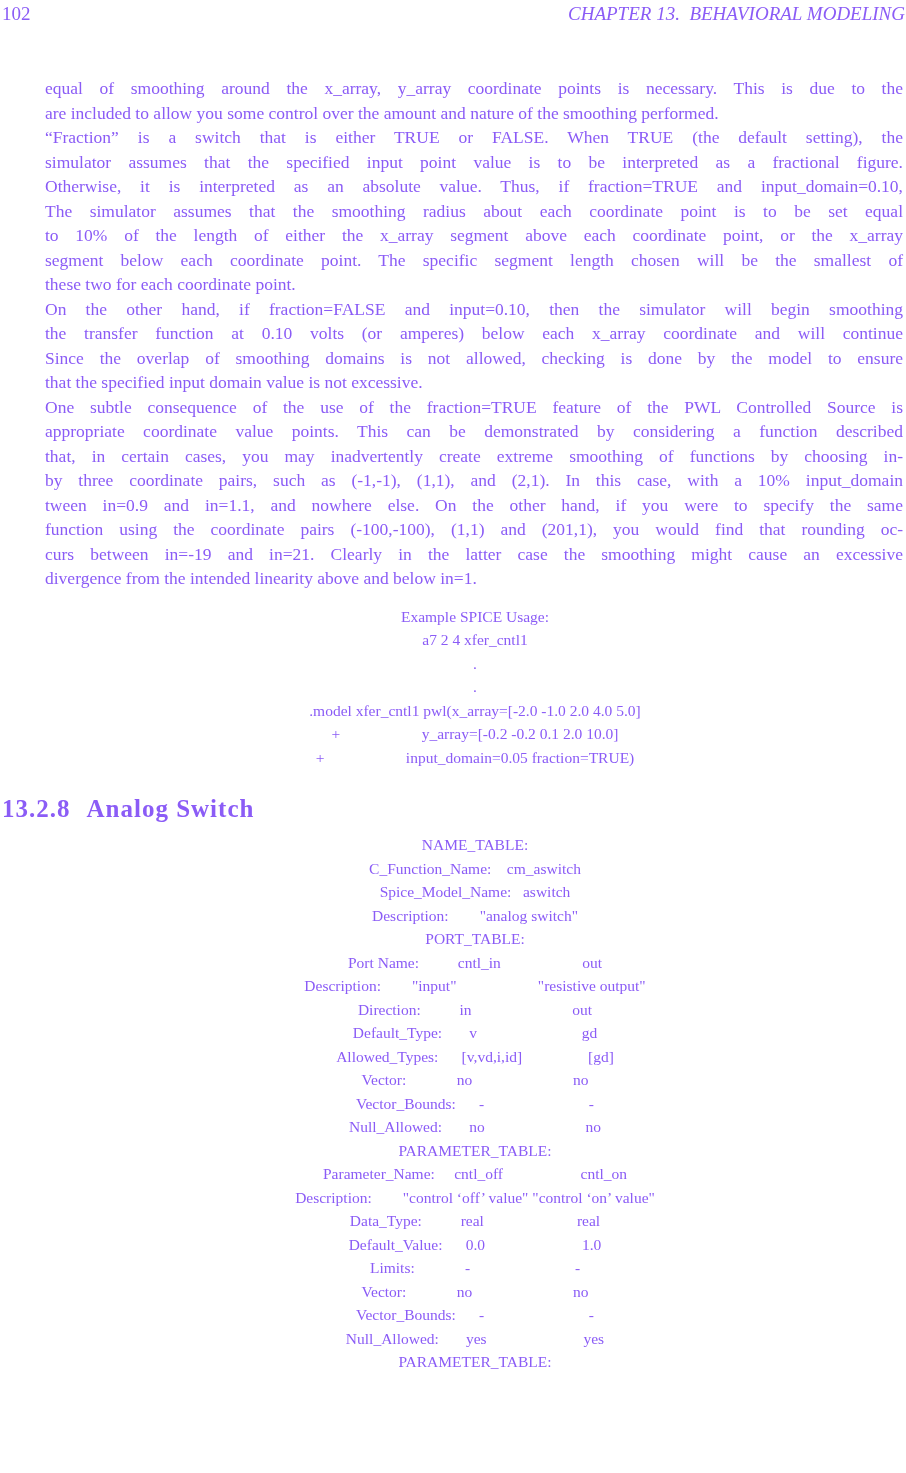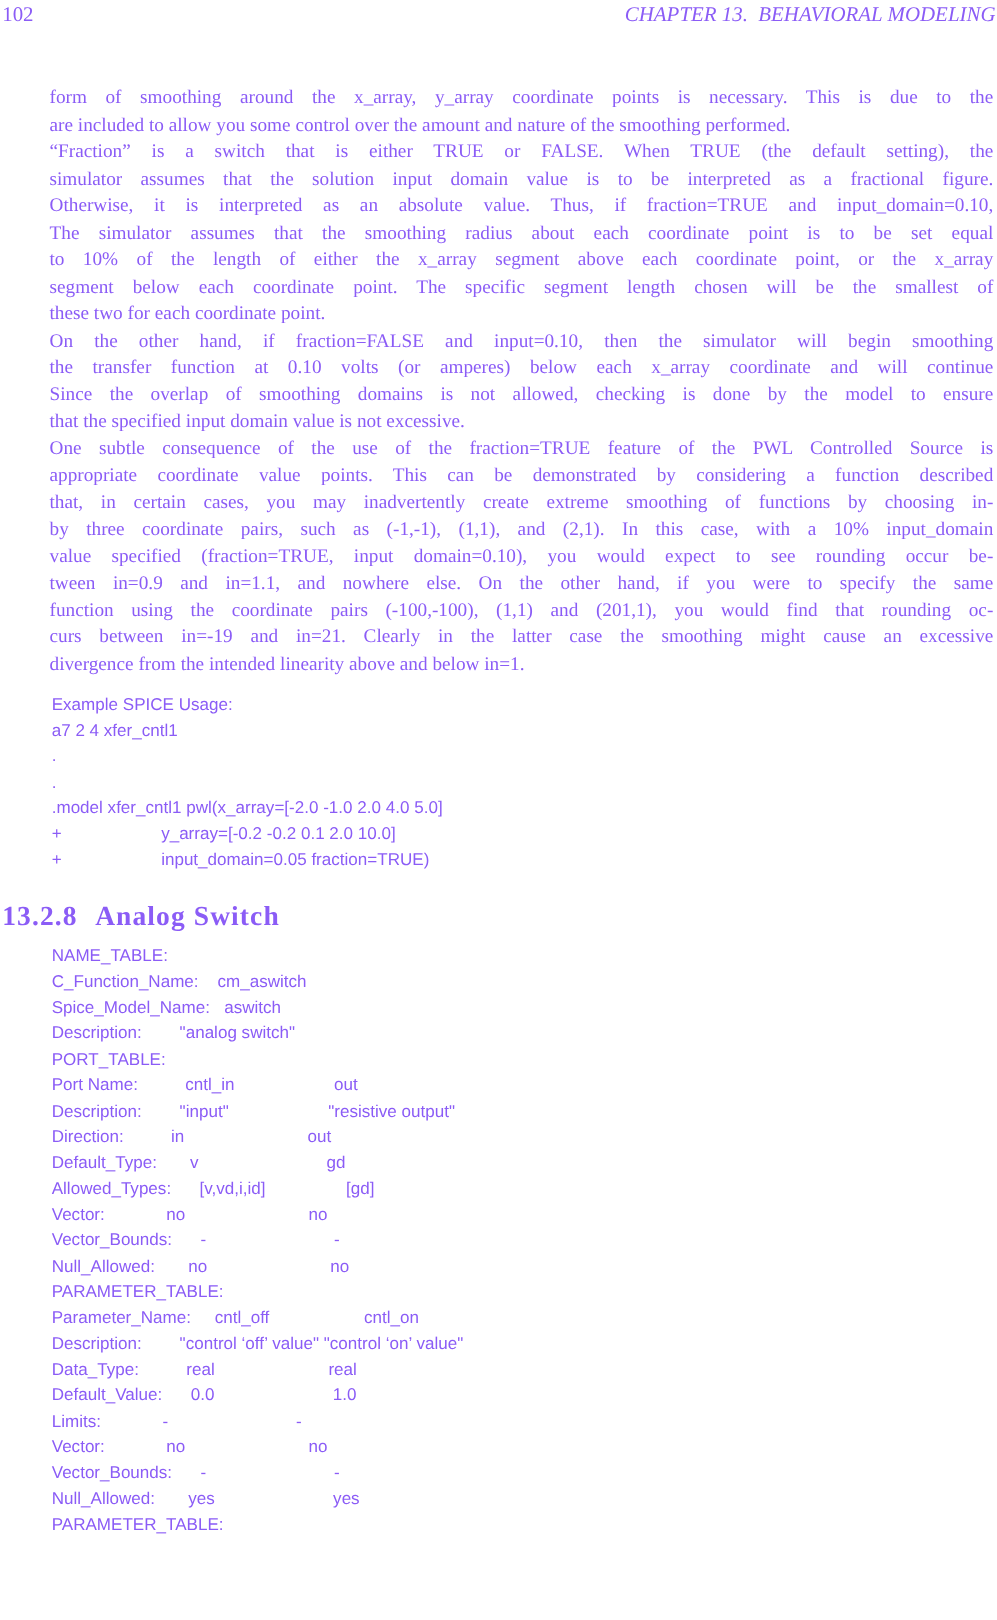--- a/index.html
+++ b/index.html
@@ -27,23 +27,24 @@
   }
   .para { margin: 0; }
   .para div {
     font-size: 17.5px;
     line-height: 24.5px;
     white-space: normal;
   }
   .jline { text-align: justify; text-align-last: justify; }
   .lline { text-align: center; text-align-last: left; }
   pre {
-    font-family: Liberation Sans, sans-serif;
+    font-family: Liberation Serif, serif;
     margin: 0;
     white-space: pre;
+    text-align: center;
   }
   .code-example {
     margin: 14px 0 0 2px;
     font-size: 15.5px;
     line-height: 23.5px;
   }
   .section-heading {
     margin: 25px 0 0 -43px; 
     font-size: 25px;
     font-weight: bold;
@@ -65,44 +66,43 @@
 
   <div class="header">
     <span class="page-num">102</span>
     <span class="chapter">CHAPTER 13.  BEHAVIORAL MODELING</span>
   </div>
 
   <div class="content">
 
     <div id="paragraphs">
         <div class="para">
-          <div class="jline">form of smoothing around the x_array, y_array coordinate points is necessary.  This is due to the</div>
+          <div class="jline">equal of smoothing around the x_array, y_array coordinate points is necessary.  This is due to the</div>
           <div class="lline">are included to allow you some control over the amount and nature of the smoothing performed.</div>
         </div>
         <div class="para">
           <div class="jline">“Fraction” is a switch that is either TRUE or FALSE. When TRUE (the default setting), the</div>
-          <div class="jline">simulator assumes that the solution input domain value is to be interpreted as a fractional figure.</div>
+          <div class="jline">simulator assumes that the specified input point value is to be interpreted as a fractional figure.</div>
           <div class="jline">Otherwise, it is interpreted as an absolute value.  Thus, if fraction=TRUE and input_domain=0.10,</div>
           <div class="jline">The simulator assumes that the smoothing radius about each coordinate point is to be set equal</div>
           <div class="jline">to 10% of the length of either the x_array segment above each coordinate point, or the x_array</div>
           <div class="jline">segment below each coordinate point.  The specific segment length chosen will be the smallest of</div>
           <div class="lline">these two for each coordinate point.</div>
         </div>
         <div class="para">
           <div class="jline">On the other hand, if fraction=FALSE and input=0.10, then the simulator will begin smoothing</div>
           <div class="jline">the transfer function at 0.10 volts (or amperes) below each x_array coordinate and will continue</div>
           <div class="jline">Since the overlap of smoothing domains is not allowed, checking is done by the model to ensure</div>
           <div class="lline">that the specified input domain value is not excessive.</div>
         </div>
         <div class="para">
           <div class="jline">One subtle consequence of the use of the fraction=TRUE feature of the PWL Controlled Source is</div>
           <div class="jline">appropriate coordinate value points.  This can be demonstrated by considering a function described</div>
           <div class="jline">that, in certain cases, you may inadvertently create extreme smoothing of functions by choosing in-</div>
           <div class="jline">by three coordinate pairs, such as (-1,-1), (1,1), and (2,1). In this case, with a 10% input_domain</div>
-          <div class="jline">value specified (fraction=TRUE, input domain=0.10), you would expect to see rounding occur be-</div>
           <div class="jline">tween in=0.9 and in=1.1, and nowhere else.  On the other hand, if you were to specify the same</div>
           <div class="jline">function using the coordinate pairs (-100,-100), (1,1) and (201,1), you would find that rounding oc-</div>
           <div class="jline">curs between in=-19 and in=21. Clearly in the latter case the smoothing might cause an excessive</div>
           <div class="lline">divergence from the intended linearity above and below in=1.</div>
         </div>
       </div>
 
     <pre id="spice-example" class="code-example">Example SPICE Usage:
 a7 2 4 xfer_cntl1
 .

